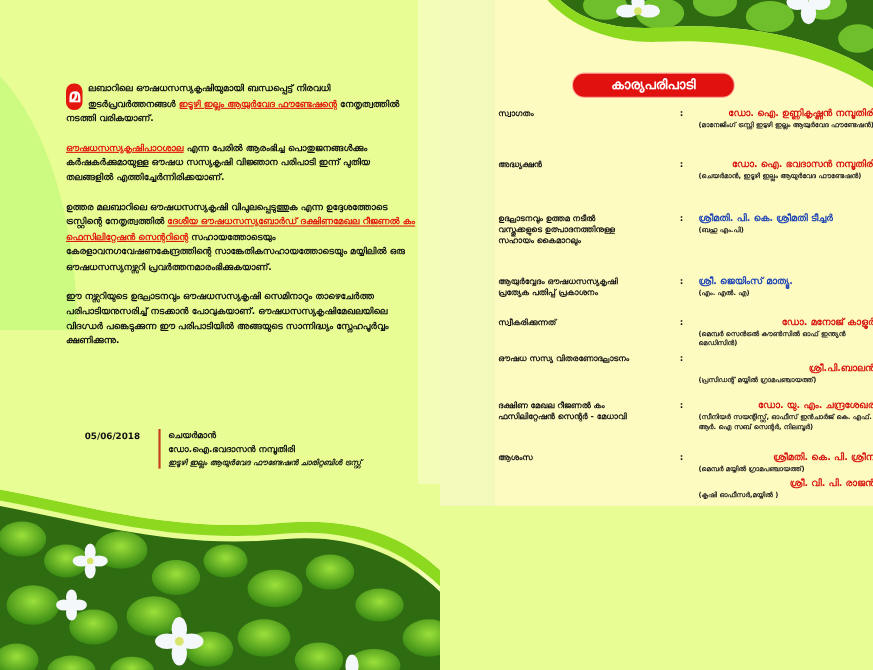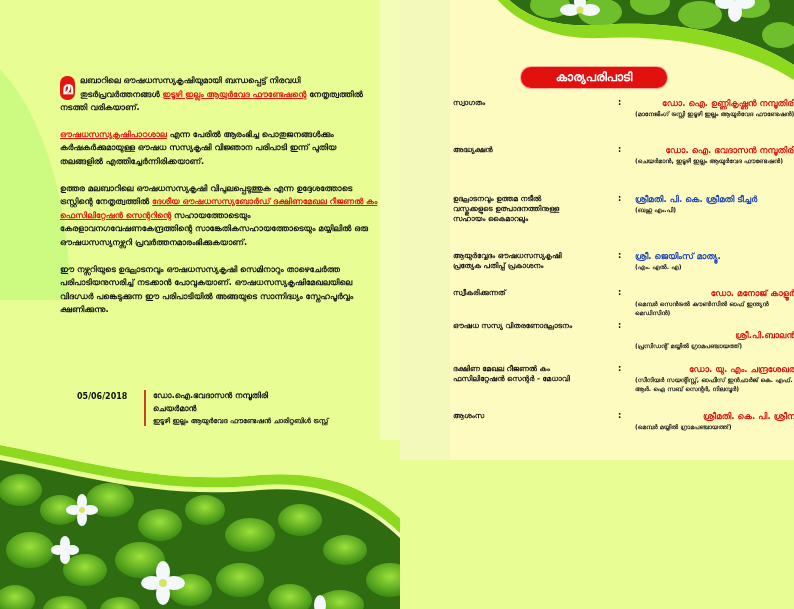--- a/index.html
+++ b/index.html
@@ -14,21 +14,21 @@
 
   .intro { position:absolute; left:60px; top:74px; width:320px; font-size:8.2px; font-weight:bold; line-height:13.6px; }
   .intro p { margin-bottom:13px; }
   .intro .red { color:#e3170f;text-decoration:underline; }
   .dropcap { float:left; width:15px; height:24px; margin-right:5px; margin-top:2px; background:#e3170f; color:#fff; border-radius:7px; font-size:17px; line-height:24px; text-align:center; font-weight:bold; }
 
   .signature { position:absolute; left:60px; top:390px; width:330px; font-weight:bold; }
   .sig-date { position:absolute; left:0; top:2px; font-size:8px;margin-left:17px; }
   .sig-bar { position:absolute; left:84px; top:0; width:2px; height:36px; background:#c9411d; }
   .sig-block { position:absolute; left:93px; top:0; font-size:8px; line-height:12.5px; }
-  .sig-block .org { font-size:7px; }
+  .sig-block .org { font-size:7px;font-style:italic; }
 
   
   .right { position:absolute; left:400px; top:0; width:394px; height:460px; background:#fefbc0; overflow:hidden; }
   .right .leaf-edge { position:absolute; left:0; top:0; width:50px; height:609px; background:#f2f9bb; }
   .right .top-photo { position:absolute; left:0; top:-10px; width:394px; height:90px; }
   .right .bottom-photo { position:absolute; left:0; top:520px; width:394px; height:100px; }
 
   .prog-title { position:absolute; left:121px; top:67px; width:146px; height:21px; background:#e0110f; border-radius:10px; color:#fff; text-align:center; font-size:12px; line-height:21px; font-weight:bold; box-shadow:0 0 0 1px #fcae9b; }
 
   .prog-row { position:absolute; left:53px; width:340px; font-weight:bold; }
@@ -63,22 +63,22 @@
     </p>
     <p>
       <span>ഈ നഴ്സറിയുടെ ഉദ്ഘാടനവും ഔഷധസസ്യകൃഷി സെമിനാറും താഴെചേർത്ത പരിപാടിയനുസരിച്ച് നടക്കാൻ പോവുകയാണ്. ഔഷധസസ്യകൃഷിമേഖലയിലെ വിദഗ്ധർ പങ്കെടുക്കുന്ന ഈ പരിപാടിയിൽ അങ്ങയുടെ സാന്നിദ്ധ്യം സ്നേഹപൂർവ്വം ക്ഷണിക്കുന്നു.</span>
     </p>
   </div>
 
   <div class="signature">
     <div class="sig-date">05/06/2018</div>
     <div class="sig-bar"></div>
     <div class="sig-block">
+      <div>ചെയർമാൻ</div>
       <div>ഡോ.ഐ.ഭവദാസൻ നമ്പൂതിരി</div>
-      <div>ചെയർമാൻ</div>
       <div class="org">ഇടൂഴി ഇല്ലം ആയുർവേദ ഫൗണ്ടേഷൻ ചാരിറ്റബിൾ ട്രസ്റ്റ്</div>
     </div>
   </div>
 
   <svg class="bottom-photo photo" viewBox="0 0 420 180" preserveAspectRatio="none">
     <defs>
       <radialGradient id="leafA" cx="50%" cy="40%" r="60%">
           <stop offset="0%" stop-color="#9be03a"></stop>
           <stop offset="100%" stop-color="#3a8a14"></stop>
         </radialGradient>
@@ -240,20 +240,24 @@
         </div>
       </div>
       <div class="prog-row" style="top: 411px;">
         <div class="prog-label">ആശംസ</div>
         <div class="prog-colon">:</div>
         <div class="prog-people">
           <div class="person">
             <div class="person-name red">ശ്രീമതി. കെ. പി. ശ്രീന</div>
             <div class="person-role">(മെമ്പർ മയ്യിൽ ഗ്രാമപഞ്ചായത്ത്)</div>
           </div>
+          <div class="person">
+            <div class="person-name red">ശ്രീ. വി. പി. രാജൻ</div>
+            <div class="person-role">(കൃഷി ഓഫീസർ,മയ്യിൽ )</div>
+          </div>
         </div>
       </div>
       <div class="prog-row" style="top: 533px;">
         <div class="prog-label">നന്ദി</div>
         <div class="prog-colon">:</div>
         <div class="prog-people">
           <div class="person">
             <div class="person-name red">ഡോ. ഐ. ഉമേഷ് നമ്പൂതിരി</div>
           </div>
         </div>

